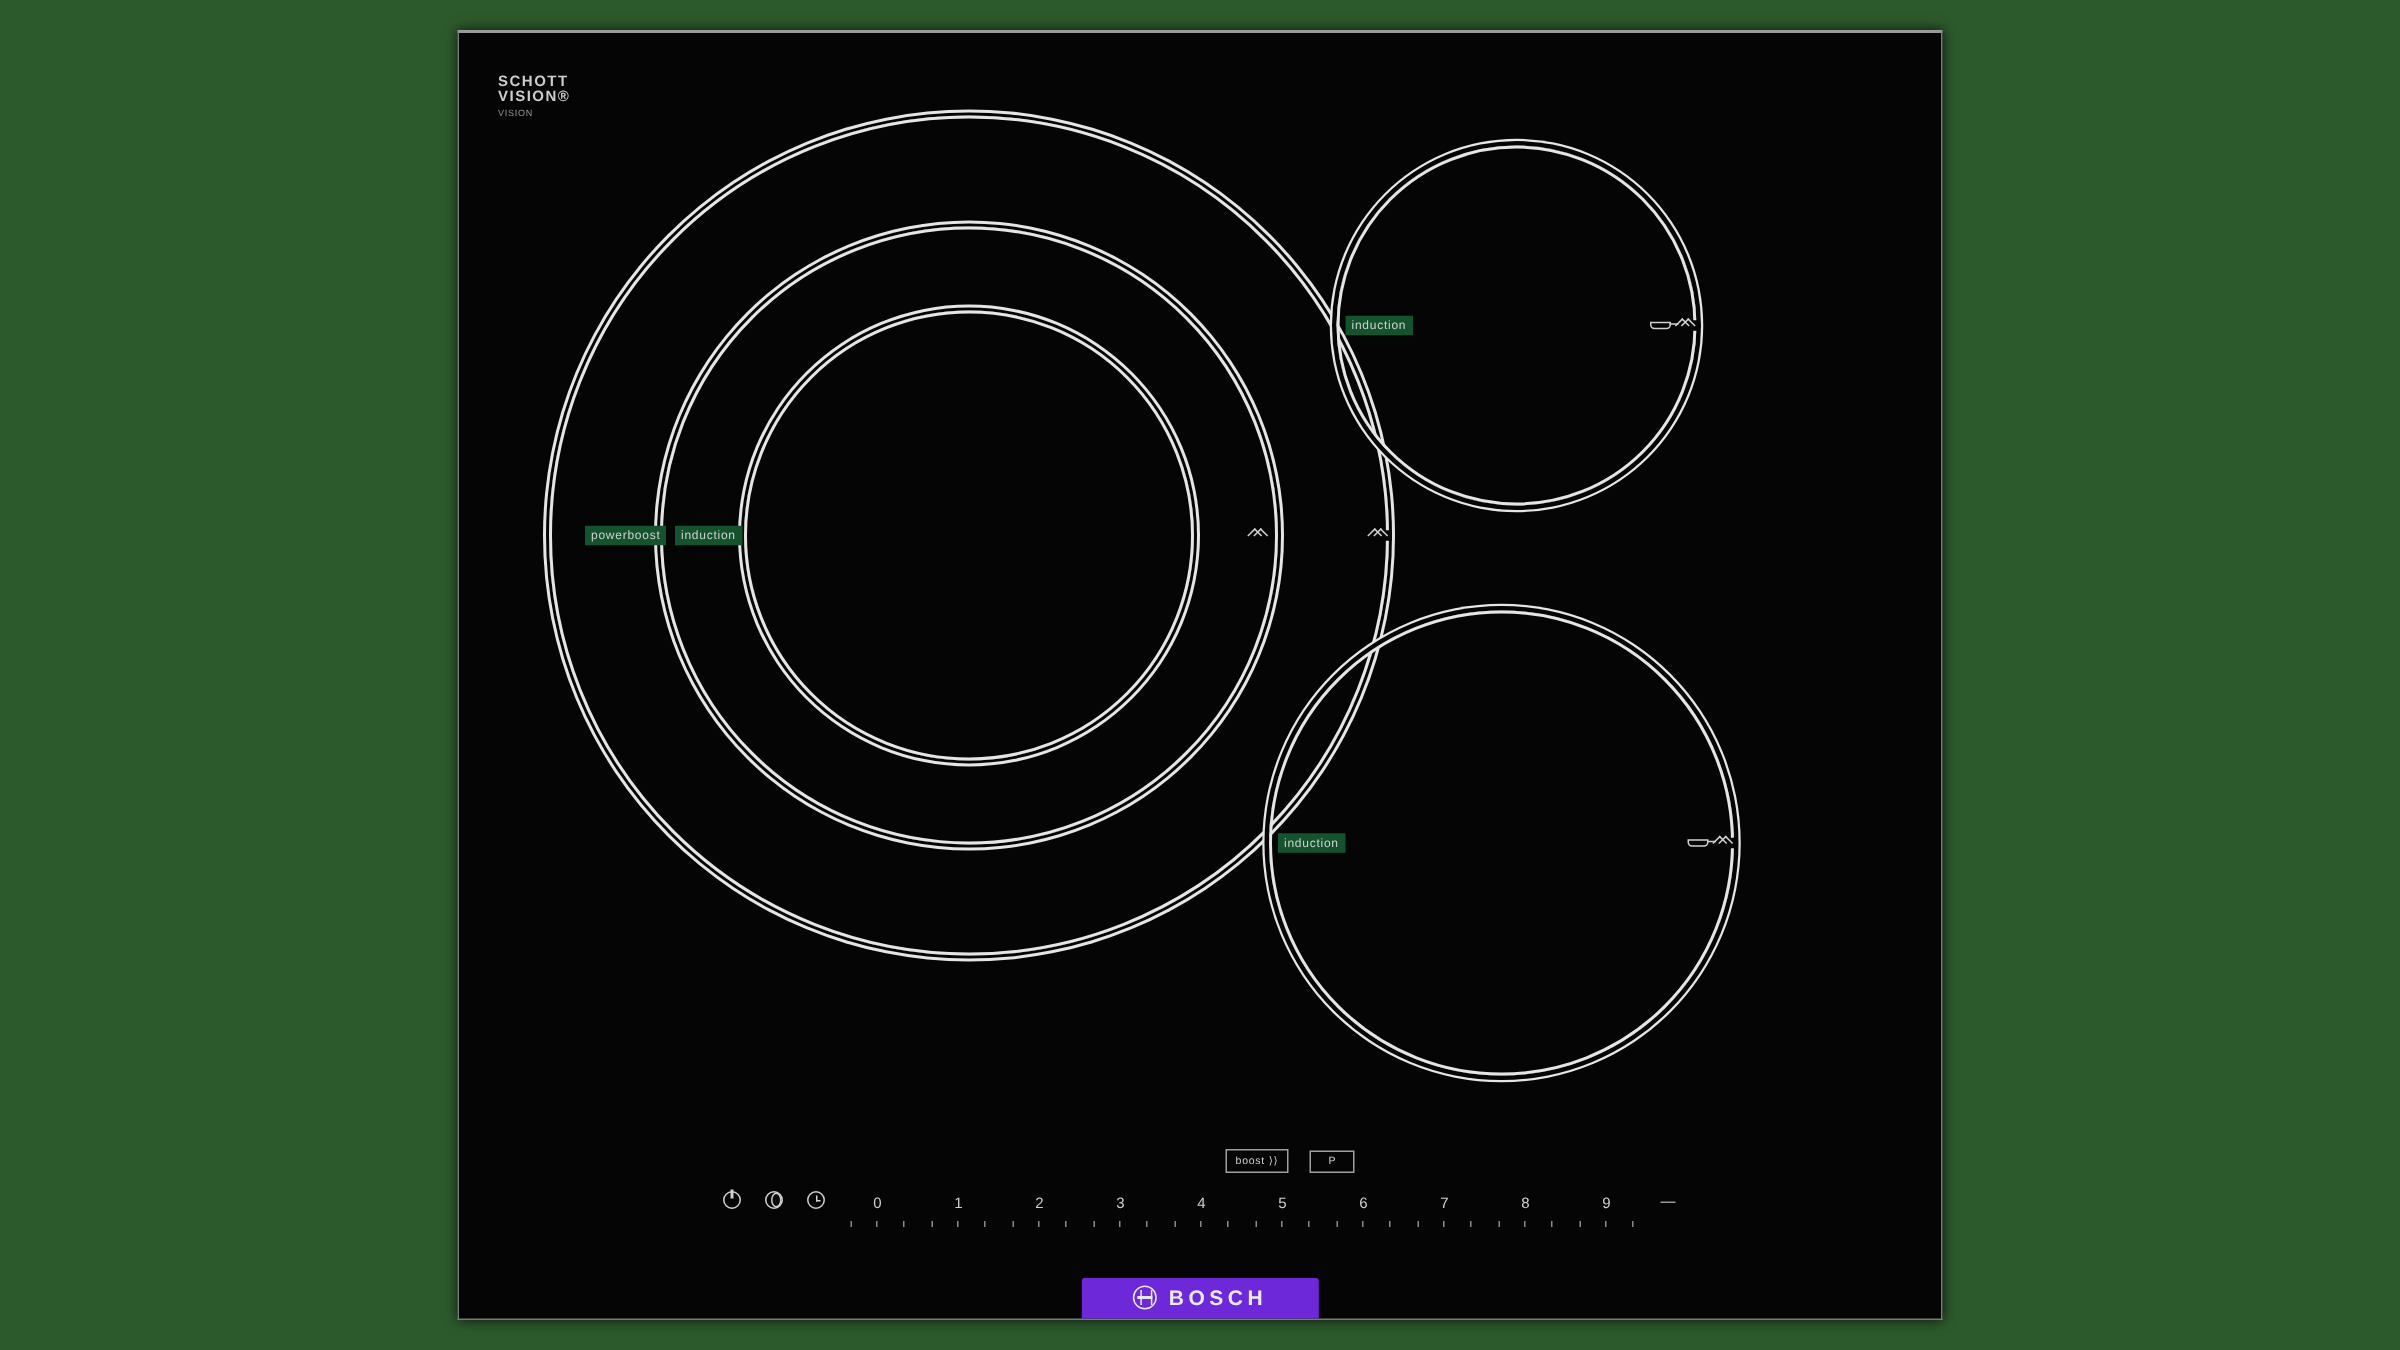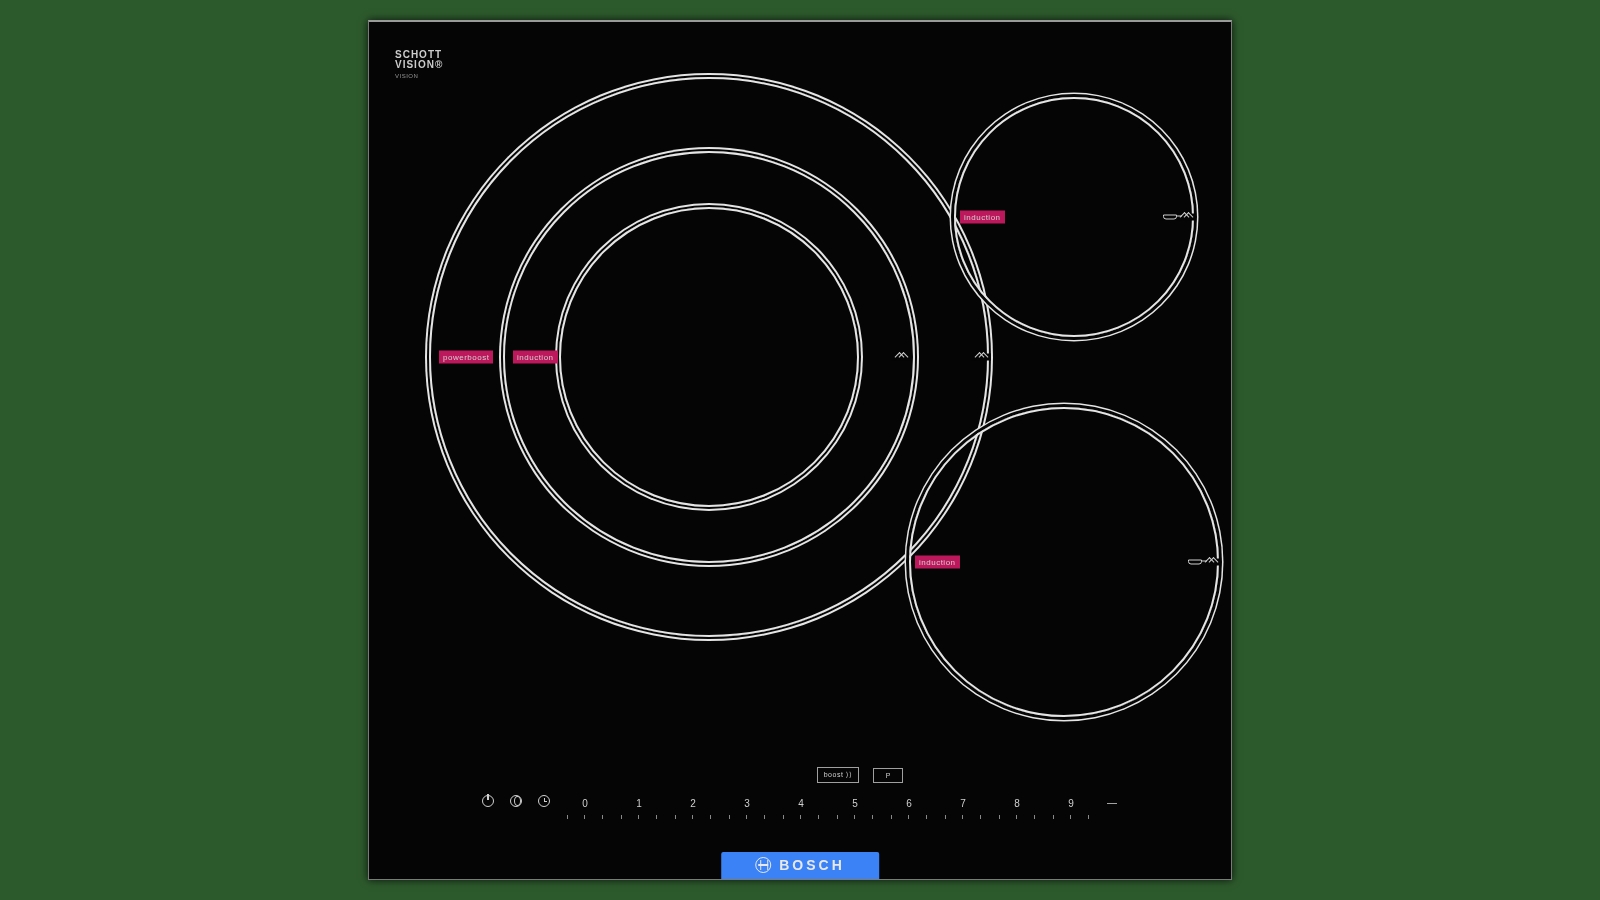--- a/index.html
+++ b/index.html
@@ -7,21 +7,21 @@
       width: 1600px;
       height: 900px;
       background: #2d5a2d;
       display: flex;
       align-items: center;
       justify-content: center;
       font-family: Arial, Helvetica, sans-serif;
     }
     .cooktop-unit {
       position: relative;
-      width: 864px;
+      width: 990px;
       height: 860px;
       background: #050505;
       border: 1px solid #7a7a7a;
       border-top: 2px solid #9a9a9a;
       box-shadow: 0 0 8px rgba(0,0,0,0.8);
     }
     .schott-logo {
       position: absolute;
       top: 28px;
       left: 26px;
@@ -48,21 +48,21 @@
       box-shadow: 0 0 0 2px #050505, 0 0 0 4px #e5e5e5;
     }
     .ring.single {
       box-shadow: 0 0 0 3px #050505, 0 0 0 4.5px #e5e5e5;
     }
     .zone-label {
       position: absolute;
       color: #d0d0d0;
       font-size: 8px;
       letter-spacing: 0.5px;
-      background: #be185d;
+      background: #14532d;
       padding: 2px 4px;
     }
     .zone-symbol {
       position: absolute;
       color: #d0d0d0;
       font-size: 10px;
       background: #050505;
       padding: 0 4px;
       display: flex;
       align-items: center;
@@ -155,21 +155,21 @@
     .tick-row span {
       width: 1px;
       height: 4px;
       background: #888;
     }
     .bosch-badge {
       position: absolute;
       bottom: 0;
       left: 50%;
       transform: translateX(-50%);
-      background: #3b82f6;
+      background: #6d28d9;
       color: #e8e8e8;
       font-size: 14px;
       letter-spacing: 3px;
       padding: 5px 34px 6px;
       display: flex;
       align-items: center;
       gap: 8px;
       font-weight: bold;
       border-radius: 2px 2px 0 0;
     }
@@ -219,21 +219,21 @@
   <div class="schott-logo">
     <div>SCHOTT</div>
     <div>VISION®</div>
     <div class="sub">VISION</div>
   </div>
 
   <div class="zone" style="left:60px; top:55px; width:560px; height:560px;">
     <div class="ring" style="left:0;top:0;right:0;bottom:0;"></div>
     <div class="ring" style="left:74px;top:74px;right:74px;bottom:74px;"></div>
     <div class="ring" style="left:130px;top:130px;right:130px;bottom:130px;"></div>
-    <span class="zone-label" style="left:10px; top:50%; transform:translateY(-50%);text-align:right;">powerboost</span>
+    <span class="zone-label" style="left:24px; top:50%; transform:translateY(-50%);text-align:right;">powerboost</span>
     <span class="zone-label" style="left:84px; top:50%; transform:translateY(-50%);">induction</span>
     <span class="zone-symbol" style="right:78px; top:50%; transform:translateY(-50%);">
       <span class="chev-stack">
           <span class="chev-double"></span>
         </span>
     </span>
     <span class="zone-symbol" style="right:-2px; top:50%; transform:translateY(-50%);">
       <span class="chev-stack">
           <span class="chev-double"></span>
         </span>

